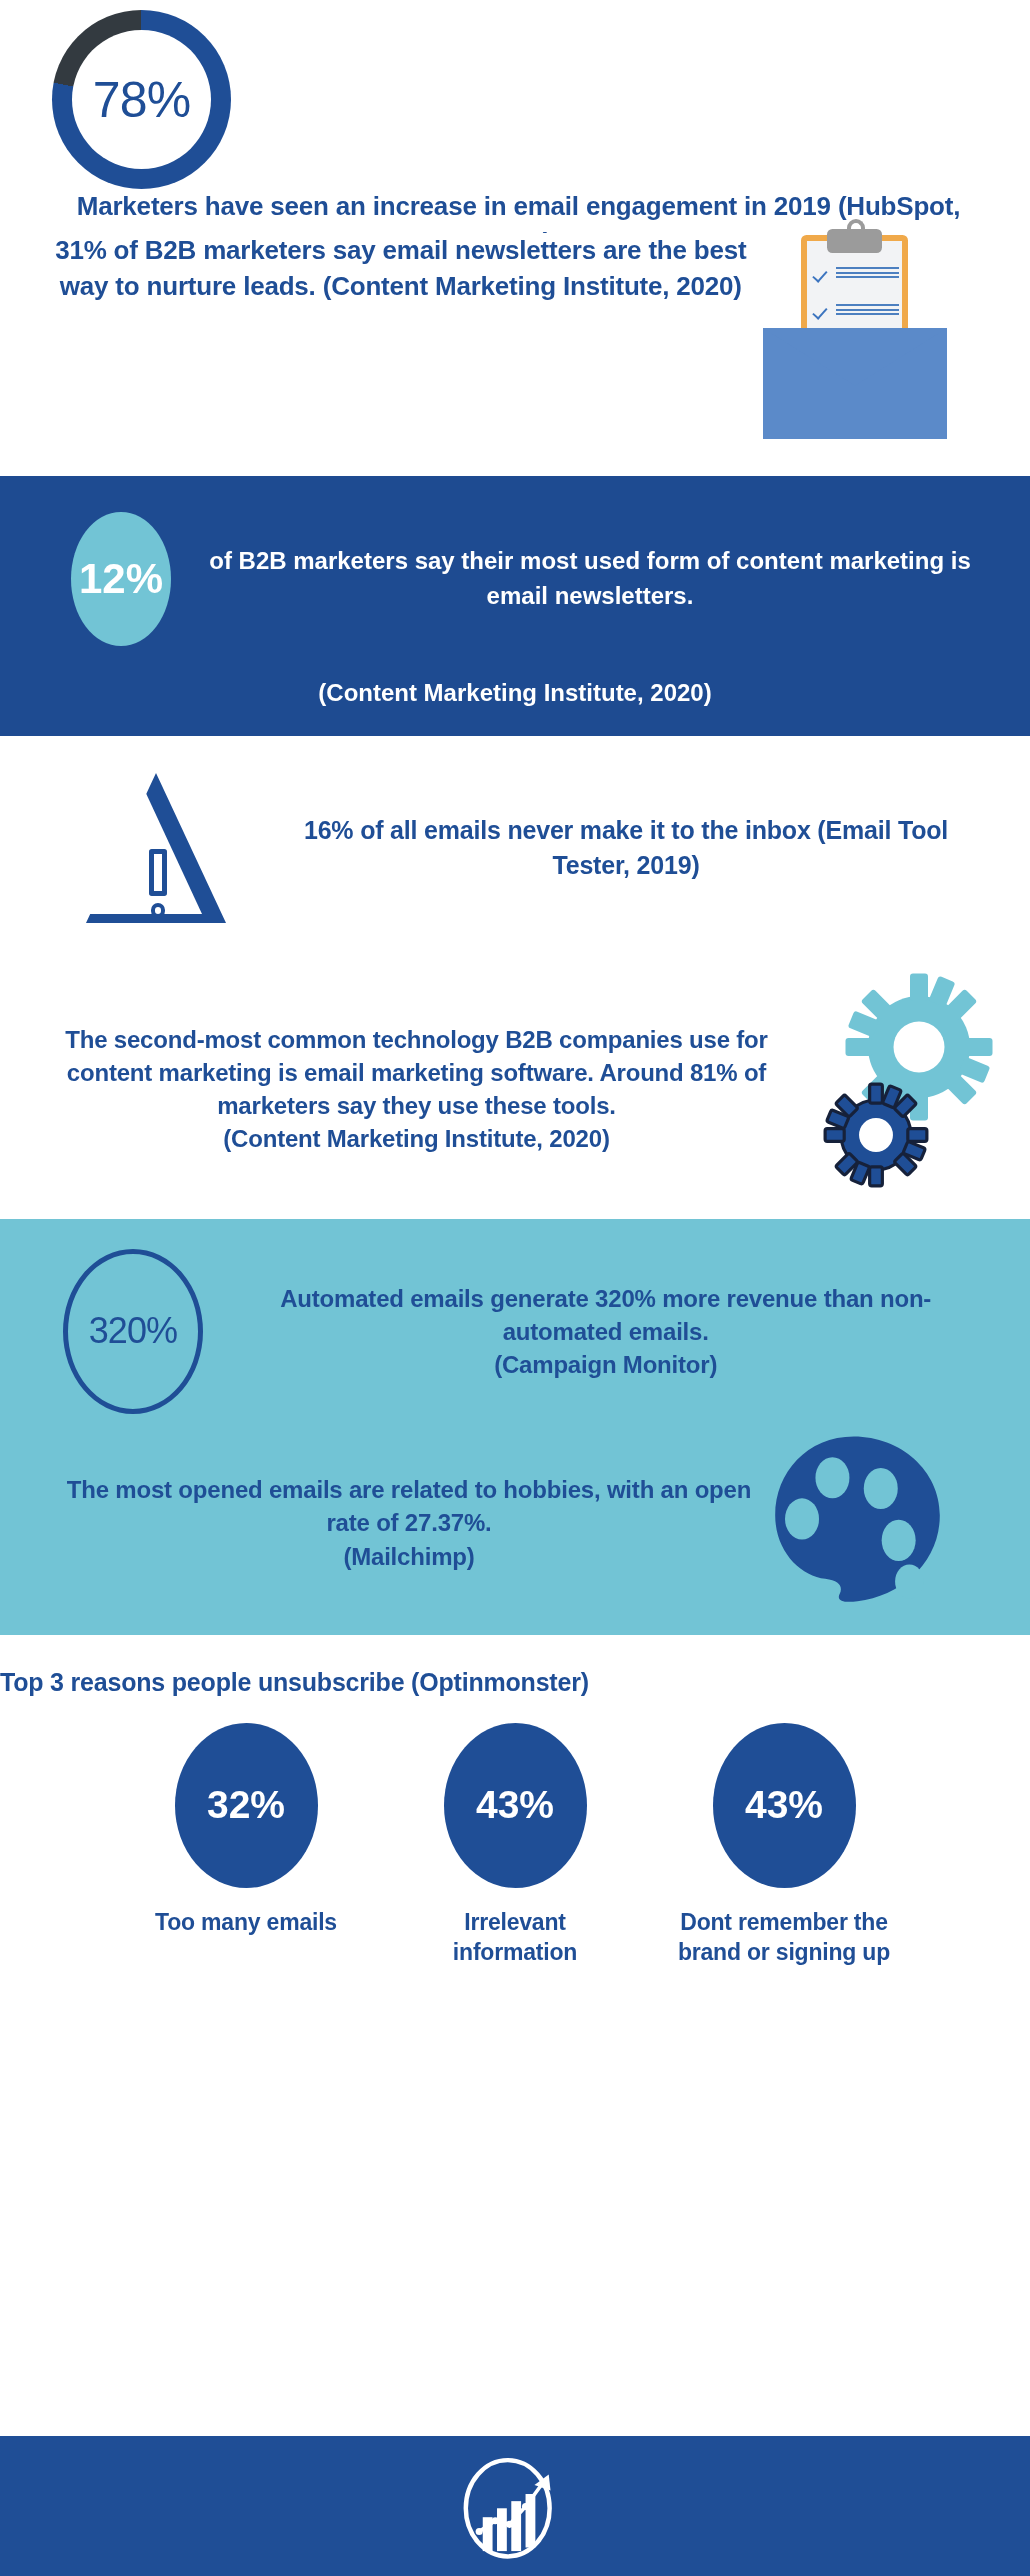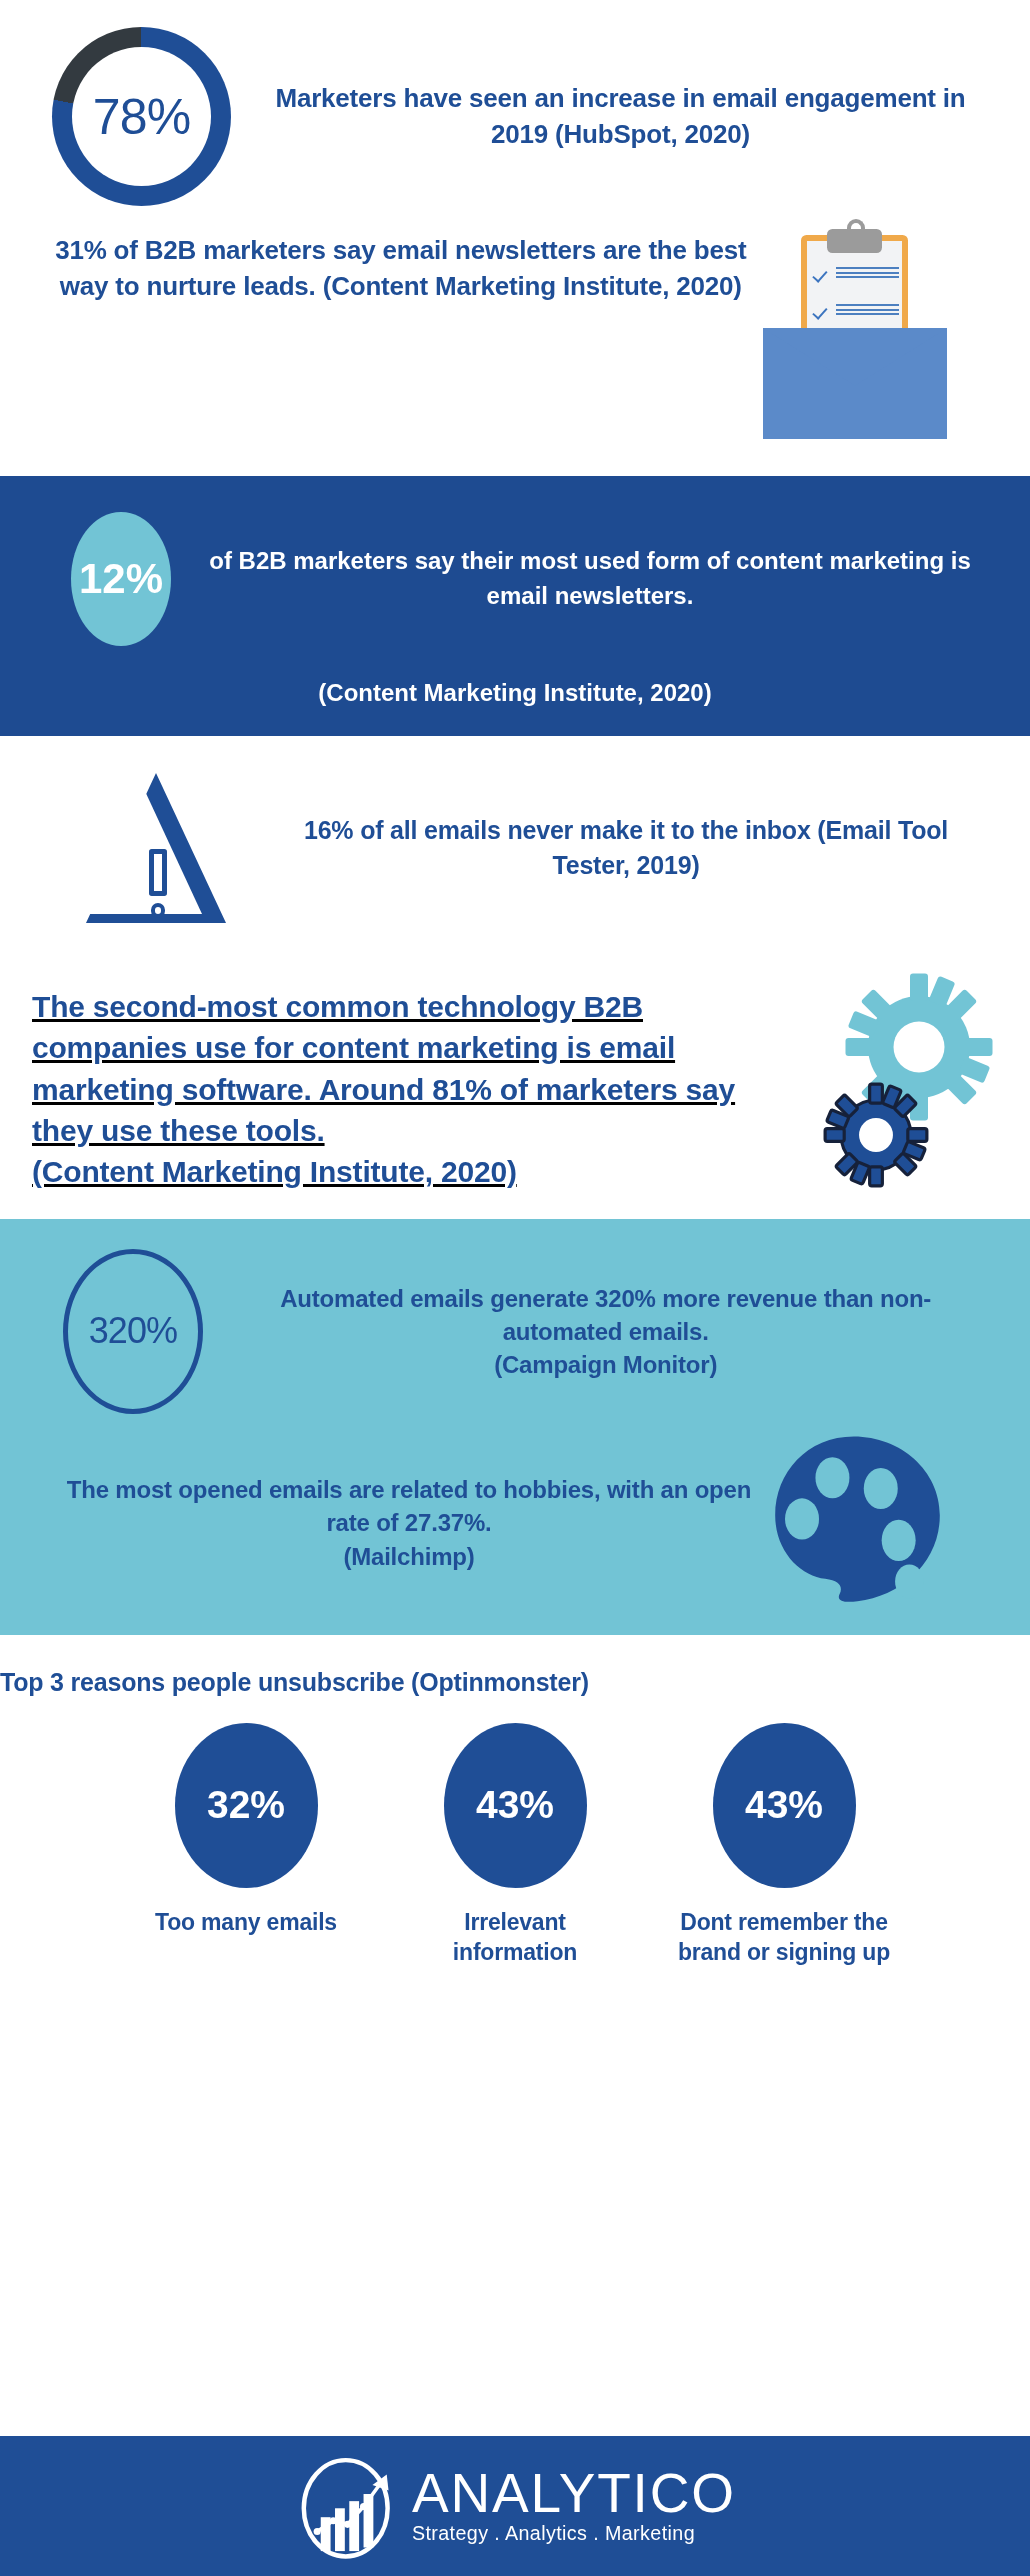--- a/index.html
+++ b/index.html
@@ -29,21 +29,21 @@
     line-height:1.38;
     letter-spacing:-0.2px;
   }
   .txt-white {
     color:#ffffff;
     font-weight:bold;
     line-height:1.45;
   }
 
   
-  .b1 { height:233px; display:flex; align-items:center; padding:0 27px; }
+  .b1 { height:233px; display:flex; padding:10px 27px;flex-direction:column; }
   .donut78 {
     width:179px; height:179px; flex:0 0 179px;
     border-radius:50%;
     background:
       conic-gradient(from 0deg,
         #1F4E96 0deg 280.8deg,
         #333A40 280.8deg 360deg);
     display:flex; align-items:center; justify-content:center;
     position:relative;
     margin-left:25px;
@@ -155,21 +155,21 @@
   }
   .bang-dot {
     position:absolute; left:81px; top:136px;
     width:14.3px; height:14.3px;
     border:4.5px solid #1F4E96; border-radius:50%;
   }
   .b4-text { flex:1; font-size:25px; text-align:center; padding:0 27px; }
 
   
   .b5 { height:259px; display:flex; align-items:center; }
-  .b5-text { flex:1; font-size:30px; padding-left:32px;text-decoration:underline; }
+  .b5-text { flex:1; font-size:24px; text-align:center; padding-left:32px; }
   .b5-icon { flex:0 0 206px; height:242px; position:relative; margin-right:23px; }
   .gear { position:absolute; }
   .gear svg { display:block; }
 
   
   .teal-sec { padding:30px 0 23px; }
   .b6 { display:flex; align-items:center; padding:0 27px; margin-bottom:19.7px; }
   .ring320 {
     flex:0 0 140px; width:140px; height:165px;
     border:5.4px solid #1F4E96; border-radius:50%;
@@ -418,21 +418,17 @@
           <polyline points="26,88 44,76 60,80 78,60 100,30" fill="none" stroke="#ffffff" stroke-width="4"></polyline>
           <g fill="#ffffff">
             <circle cx="26" cy="88" r="4"></circle>
             <circle cx="44" cy="76" r="4"></circle>
             <circle cx="60" cy="80" r="4"></circle>
             <circle cx="78" cy="60" r="4"></circle>
           </g>
           <polygon points="104,24 106,42 88,36" fill="#ffffff"></polygon>
         </svg>
       </div>
-      <div class="logo-txt">
-        <div class="logo-name">ANALYTICO</div>
-        <div class="logo-tag">Strategy  .  Analytics  .  Marketing</div>
-      </div>
     </div>
   </div>
 
 </div>
 
 
 </body></html>

